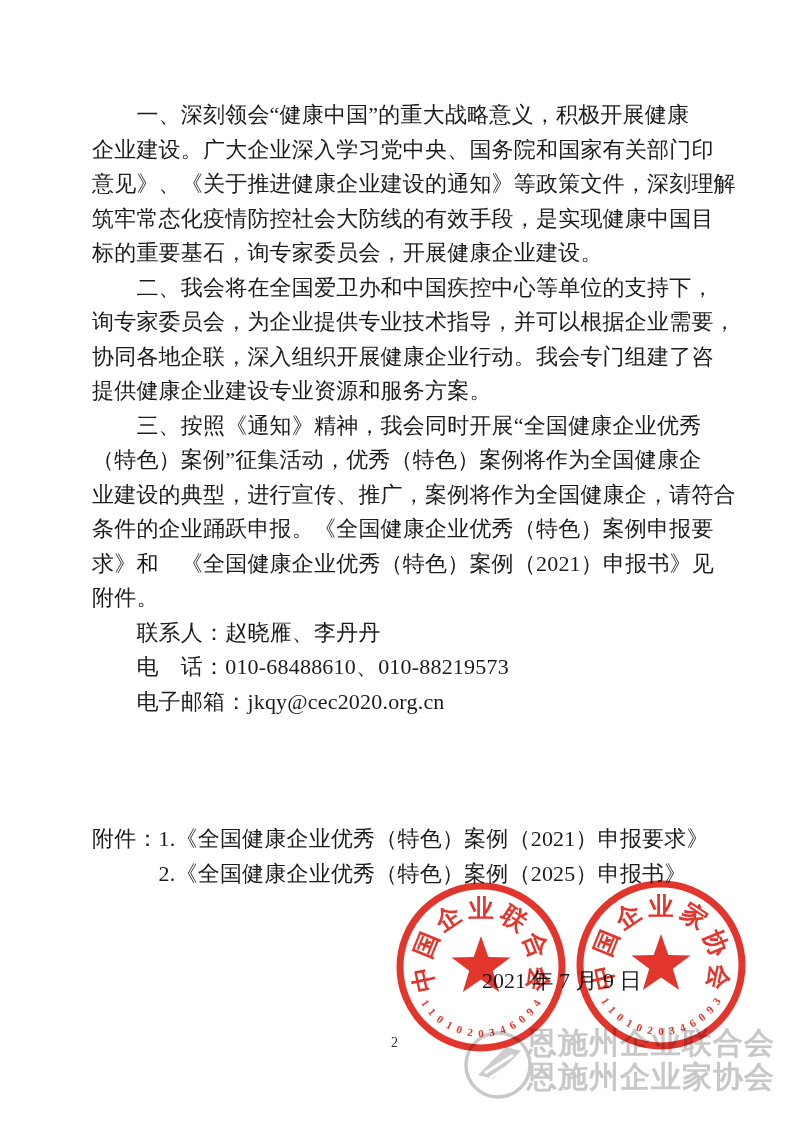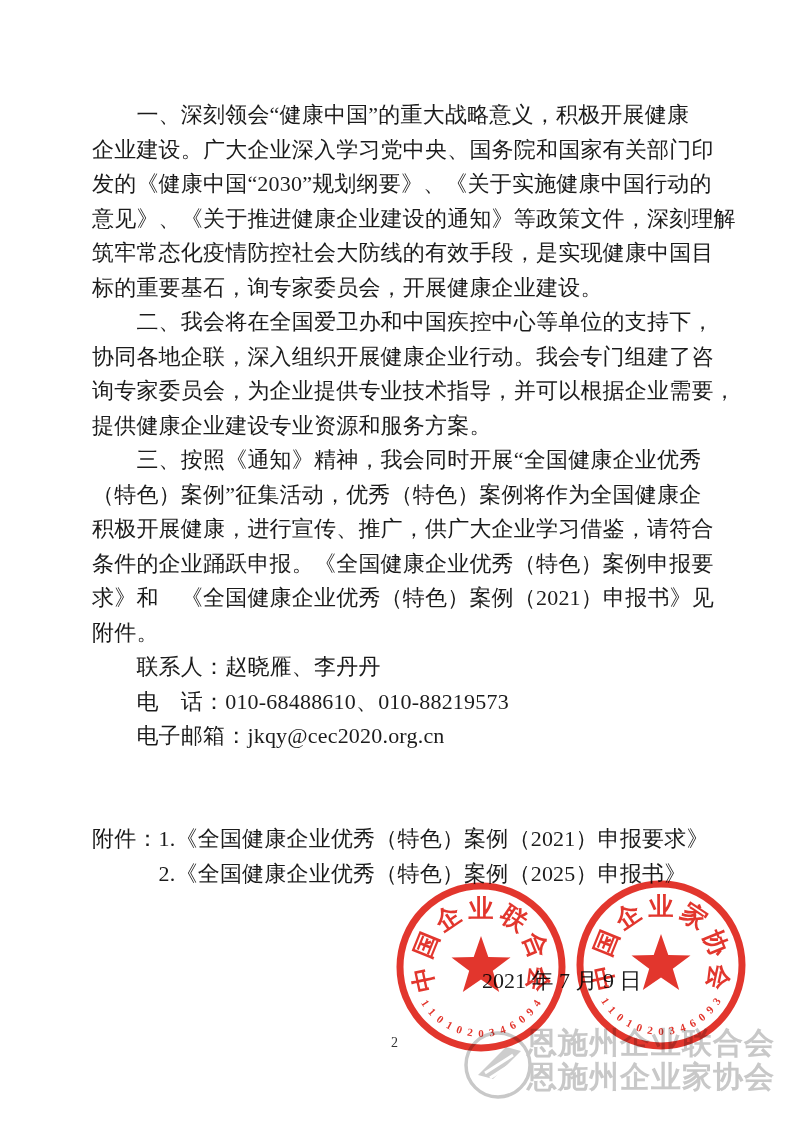--- a/index.html
+++ b/index.html
@@ -54,35 +54,34 @@
 </style>
 </head>
 <body>
 
 <div class="page">
 
   <div class="body-text">
     <div>
         <div class="line">　　一、深刻领会“健康中国”的重大战略意义，积极开展健康</div>
         <div class="line">企业建设。广大企业深入学习党中央、国务院和国家有关部门印</div>
-        <div class="line">发的《健康中国“2030”规划纲要》、《关于实施健康中国行动的</div>
         <div class="line">意见》、《关于推进健康企业建设的通知》等政策文件，深刻理解</div>
         <div class="line">筑牢常态化疫情防控社会大防线的有效手段，是实现健康中国目</div>
         <div class="line">标的重要基石，询专家委员会，开展健康企业建设。</div>
       </div>
     <div>
         <div class="line">　　二、我会将在全国爱卫办和中国疾控中心等单位的支持下，</div>
+        <div class="line">询专家委员会，为企业提供专业技术指导，并可以根据企业需要，</div>
         <div class="line">协同各地企联，深入组织开展健康企业行动。我会专门组建了咨</div>
-        <div class="line">询专家委员会，为企业提供专业技术指导，并可以根据企业需要，</div>
         <div class="line">提供健康企业建设专业资源和服务方案。</div>
       </div>
     <div>
         <div class="line">　　三、按照《通知》精神，我会同时开展“全国健康企业优秀</div>
         <div class="line">（特色）案例”征集活动，优秀（特色）案例将作为全国健康企</div>
-        <div class="line">积极开展健康，进行宣传、推广，供广大企业学习借鉴，请符合</div>
+        <div class="line">业建设的典型，进行宣传、推广，案例将作为全国健康企，请符合</div>
         <div class="line">条件的企业踊跃申报。《全国健康企业优秀（特色）案例申报要</div>
         <div class="line">求》和　《全国健康企业优秀（特色）案例（2021）申报书》见</div>
         <div class="line">附件。</div>
       </div>
     <div>
         <div class="line">　　联系人：赵晓雁、李丹丹</div>
         <div class="line">　　电　话：010-68488610、010-88219573</div>
         <div class="line">　　电子邮箱：jkqy@cec2020.org.cn</div>
       </div>
   </div>

